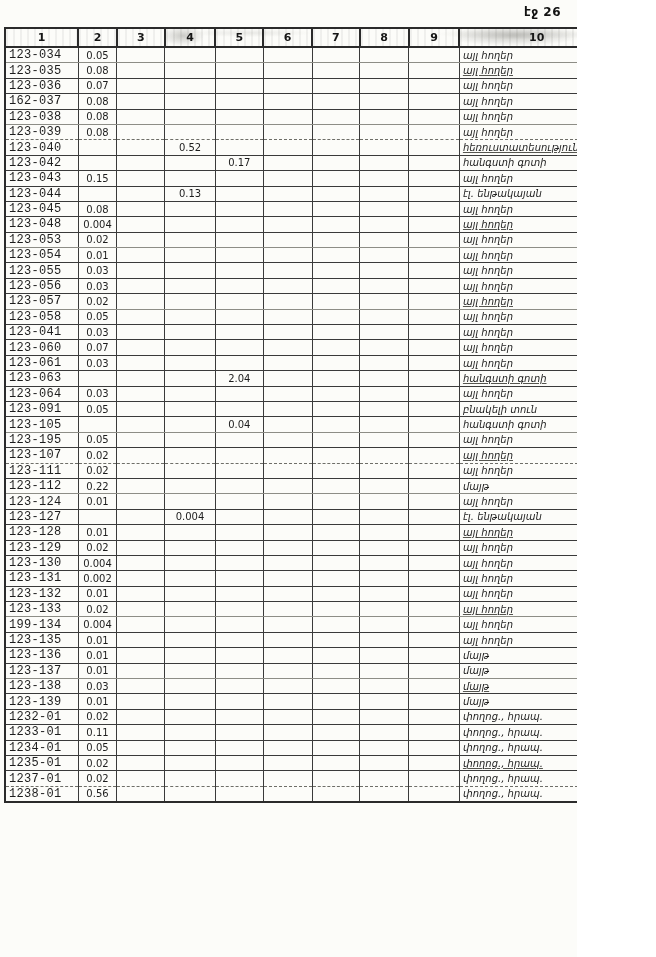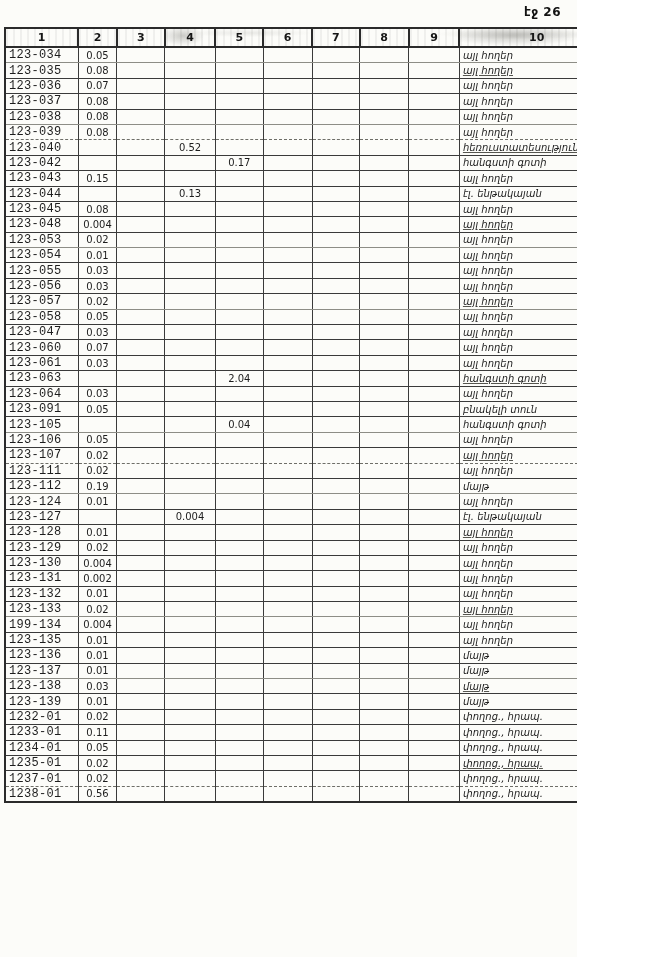--- a/index.html
+++ b/index.html
@@ -121,21 +121,21 @@
           <td class="c-num"></td>
           <td class="c-num"></td>
           <td class="c-num"></td>
           <td class="c-num"></td>
           <td class="c-num"></td>
           <td class="c-num"></td>
           <td class="c-num"></td>
           <td class="c-use">այլ հողեր</td>
         </tr>
         <tr>
-          <td class="c-id">123-037</td>
+          <td class="c-id">162-037</td>
           <td class="c-num">0.08</td>
           <td class="c-num"></td>
           <td class="c-num"></td>
           <td class="c-num"></td>
           <td class="c-num"></td>
           <td class="c-num"></td>
           <td class="c-num"></td>
           <td class="c-num"></td>
           <td class="c-use">այլ հողեր</td>
         </tr>
@@ -301,21 +301,21 @@
           <td class="c-num"></td>
           <td class="c-num"></td>
           <td class="c-num"></td>
           <td class="c-num"></td>
           <td class="c-num"></td>
           <td class="c-num"></td>
           <td class="c-num"></td>
           <td class="c-use">այլ հողեր</td>
         </tr>
         <tr>
-          <td class="c-id">123-047</td>
+          <td class="c-id">123-041</td>
           <td class="c-num">0.03</td>
           <td class="c-num"></td>
           <td class="c-num"></td>
           <td class="c-num"></td>
           <td class="c-num"></td>
           <td class="c-num"></td>
           <td class="c-num"></td>
           <td class="c-num"></td>
           <td class="c-use">այլ հողեր</td>
         </tr>
@@ -385,21 +385,21 @@
           <td class="c-num"></td>
           <td class="c-num"></td>
           <td class="c-num">0.04</td>
           <td class="c-num"></td>
           <td class="c-num"></td>
           <td class="c-num"></td>
           <td class="c-num"></td>
           <td class="c-use">հանգստի գոտի</td>
         </tr>
         <tr>
-          <td class="c-id">123-106</td>
+          <td class="c-id">123-195</td>
           <td class="c-num">0.05</td>
           <td class="c-num"></td>
           <td class="c-num"></td>
           <td class="c-num"></td>
           <td class="c-num"></td>
           <td class="c-num"></td>
           <td class="c-num"></td>
           <td class="c-num"></td>
           <td class="c-use">այլ հողեր</td>
         </tr>
@@ -422,21 +422,21 @@
           <td class="c-num"></td>
           <td class="c-num"></td>
           <td class="c-num"></td>
           <td class="c-num"></td>
           <td class="c-num"></td>
           <td class="c-num"></td>
           <td class="c-use">այլ հողեր</td>
         </tr>
         <tr>
           <td class="c-id">123-112</td>
-          <td class="c-num">0.19</td>
+          <td class="c-num">0.22</td>
           <td class="c-num"></td>
           <td class="c-num"></td>
           <td class="c-num"></td>
           <td class="c-num"></td>
           <td class="c-num"></td>
           <td class="c-num"></td>
           <td class="c-num"></td>
           <td class="c-use">մայթ</td>
         </tr>
         <tr>

